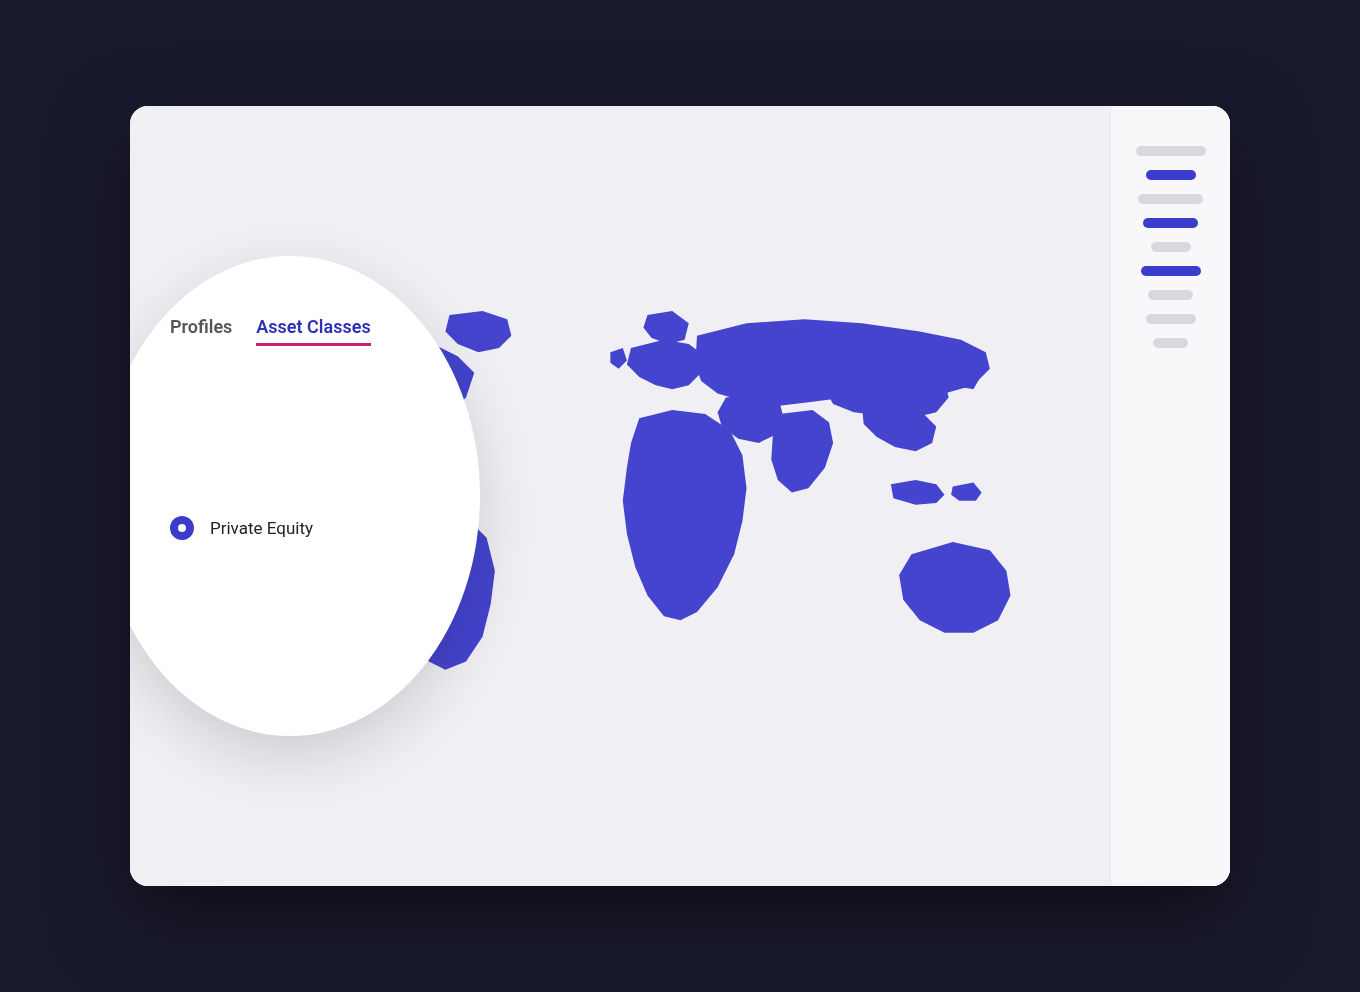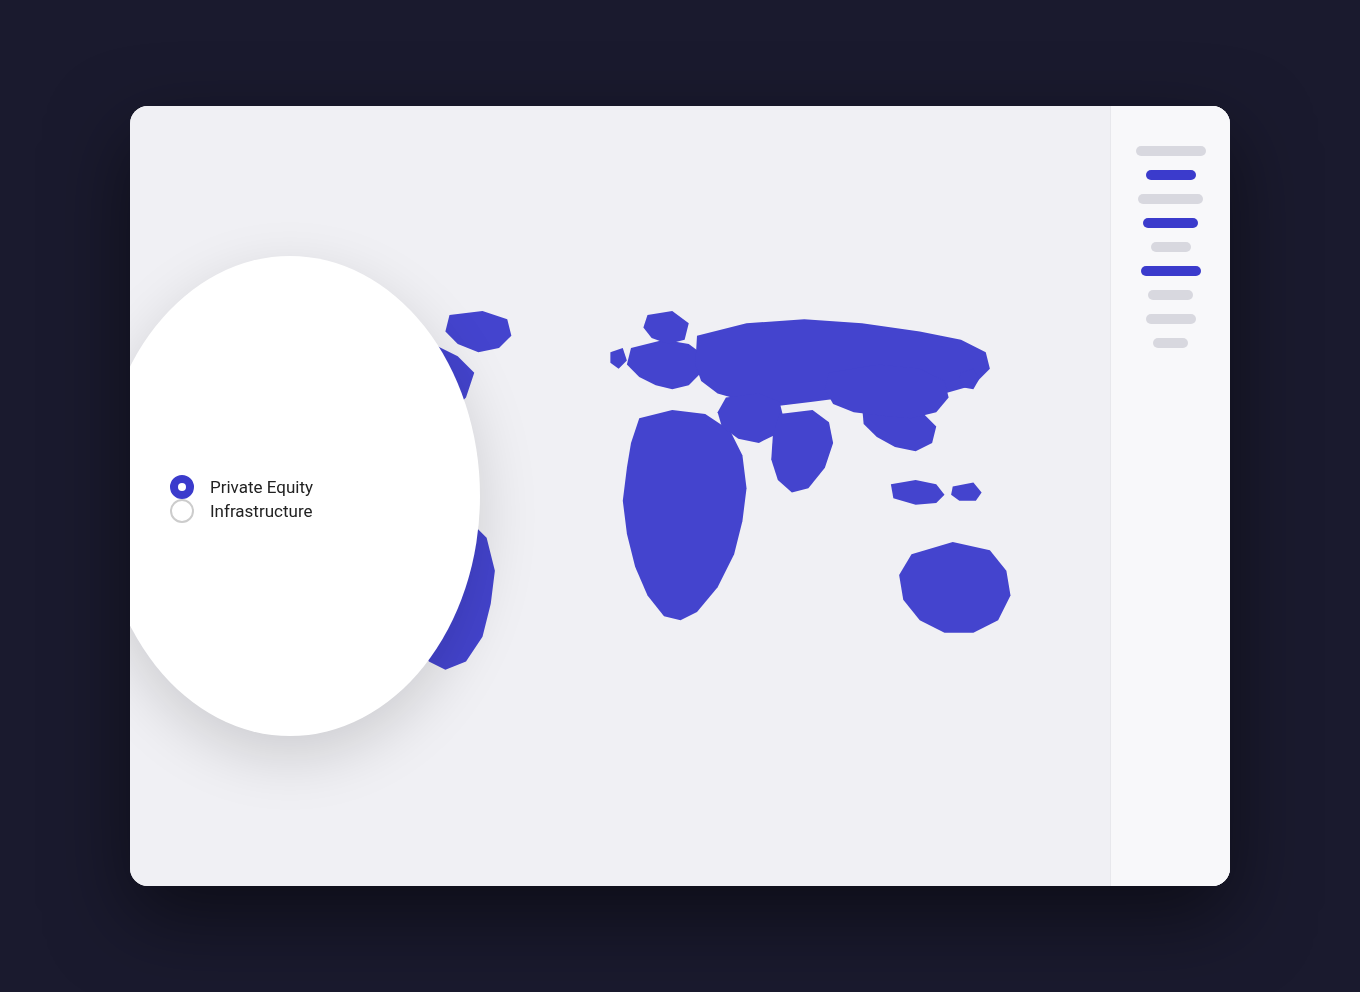--- a/index.html
+++ b/index.html
@@ -212,34 +212,34 @@
     <div class="sidebar-bar w3"></div>
     <div class="sidebar-bar w4 accent"></div>
     <div class="sidebar-bar w5"></div>
     <div class="sidebar-bar w6 accent"></div>
     <div class="sidebar-bar w7"></div>
     <div class="sidebar-bar w8"></div>
     <div class="sidebar-bar w9"></div>
   </div>
 
   <div class="floating-panel">
+    <div class="tabs">
+      <div class="tab inactive">Profiles</div>
+      <div class="tab active">Asset Classes</div>
+    </div>
 
     <div class="radio-list">
 
       <div class="radio-item">
         <div class="radio-circle selected">
         </div>
         <span class="radio-label">Private Equity</span>
       </div>
 
 
-      <div class="radio-item">
-        <div class="radio-circle"></div>
-        <span class="radio-label">Infrastructure</span>
-      </div>
 
 
 
 
     </div>
   </div>
 
 </div>
 
 </body></html>

